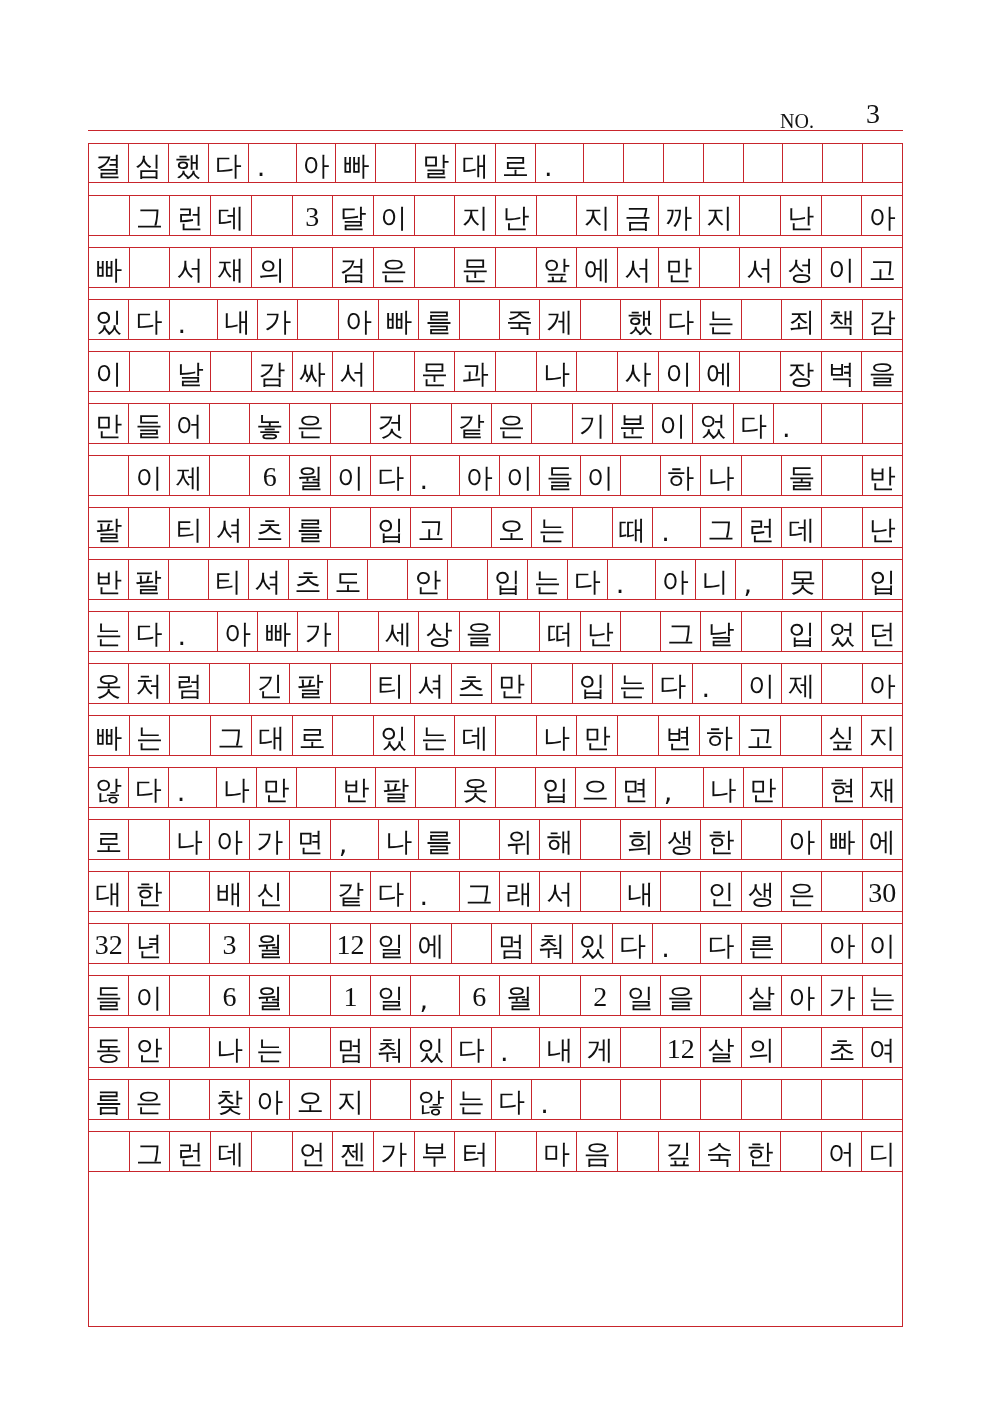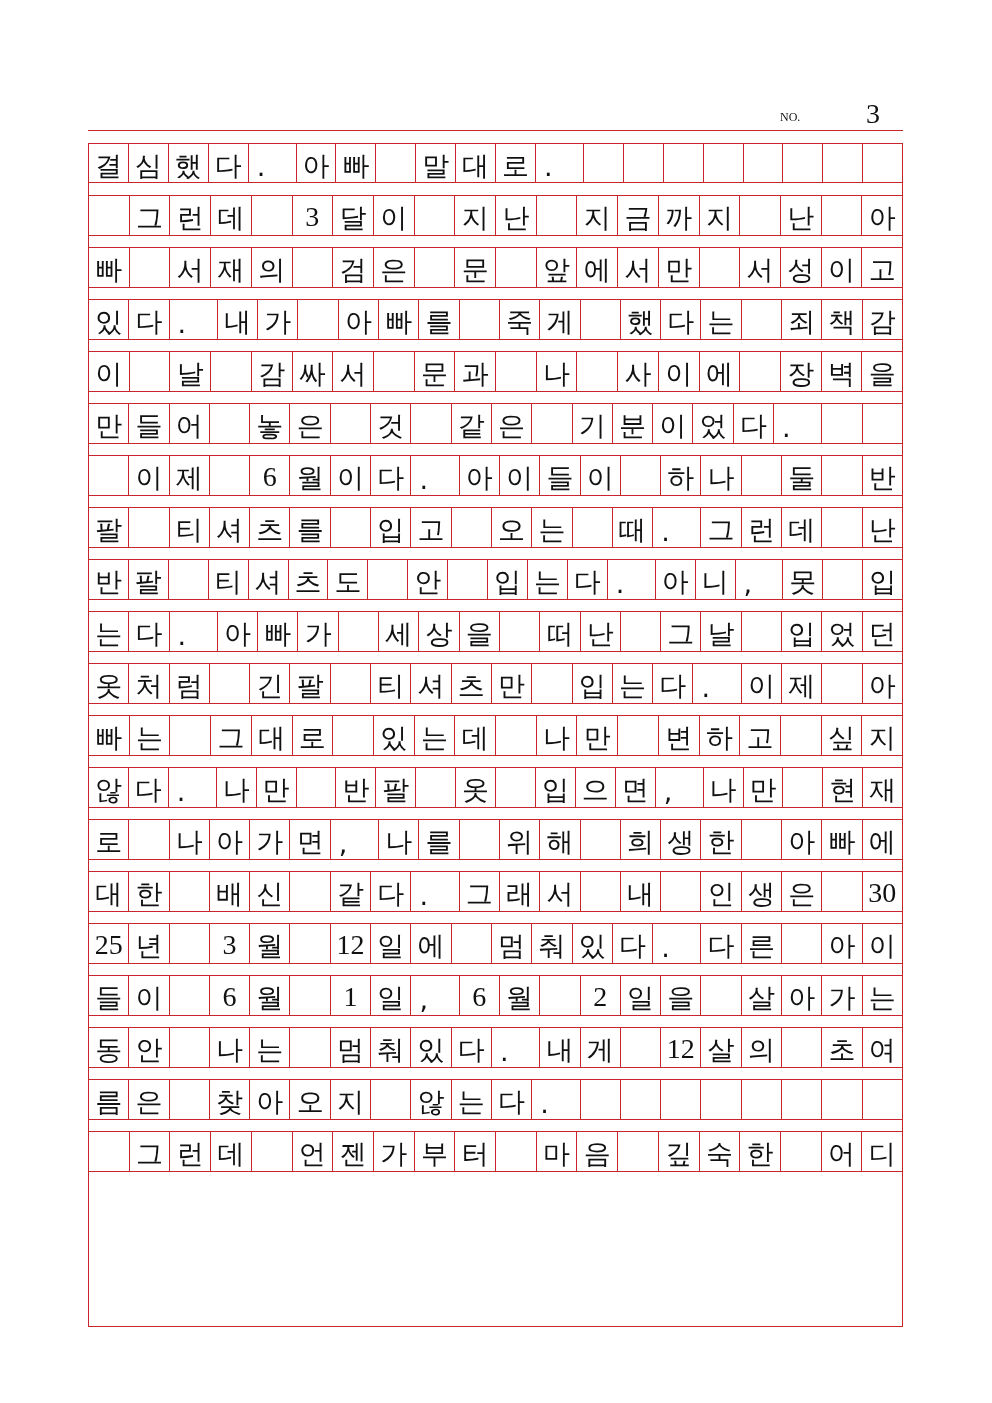--- a/index.html
+++ b/index.html
@@ -1,18 +1,18 @@
 <!DOCTYPE html>
 <html><head>
 <meta charset="utf-8">
 <style>
   html, body { margin:0; padding:0; background:#ffffff; }
   body { width:992px; height:1403px; position:relative; overflow:hidden;
          font-family: "DejaVu Serif", "Liberation Serif", serif; color:#111; }
-  .no-label { position:absolute; left:780px; top:110px; font-size:12px;
+  .no-label { position:absolute; left:780px; top:110px; font-size:20px;
               font-family:"Liberation Serif", serif; letter-spacing:0px; }
   .page-num { position:absolute; left:866px; top:98px; font-size:28px;
               font-family:"Liberation Serif", serif; font-weight:normal; }
   .top-rule { position:absolute; left:88px; top:130px; width:815px; height:0;
               border-top:1.5px solid #c8252c; }
   .sheet { position:absolute; left:88px; top:143px; width:815px; height:1184px;
            border:1.5px solid #c8252c; box-sizing:border-box; }
   .row { position:absolute; left:0; width:100%; height:40px; display:flex;
          border-bottom:1.5px solid #c8252c; box-sizing:border-box; }
   .row.first { border-top:none; }
@@ -359,21 +359,21 @@
       <span class="cell"></span>
       <span class="cell">내</span>
       <span class="cell"></span>
       <span class="cell">인</span>
       <span class="cell">생</span>
       <span class="cell">은</span>
       <span class="cell"></span>
       <span class="cell num">30</span>
     </div>
     <div class="row" style="top: 778.5px; height: 41.5px;">
-      <span class="cell num">25</span>
+      <span class="cell num">32</span>
       <span class="cell">년</span>
       <span class="cell"></span>
       <span class="cell num">3</span>
       <span class="cell">월</span>
       <span class="cell"></span>
       <span class="cell num">12</span>
       <span class="cell">일</span>
       <span class="cell">에</span>
       <span class="cell"></span>
       <span class="cell">멈</span>

